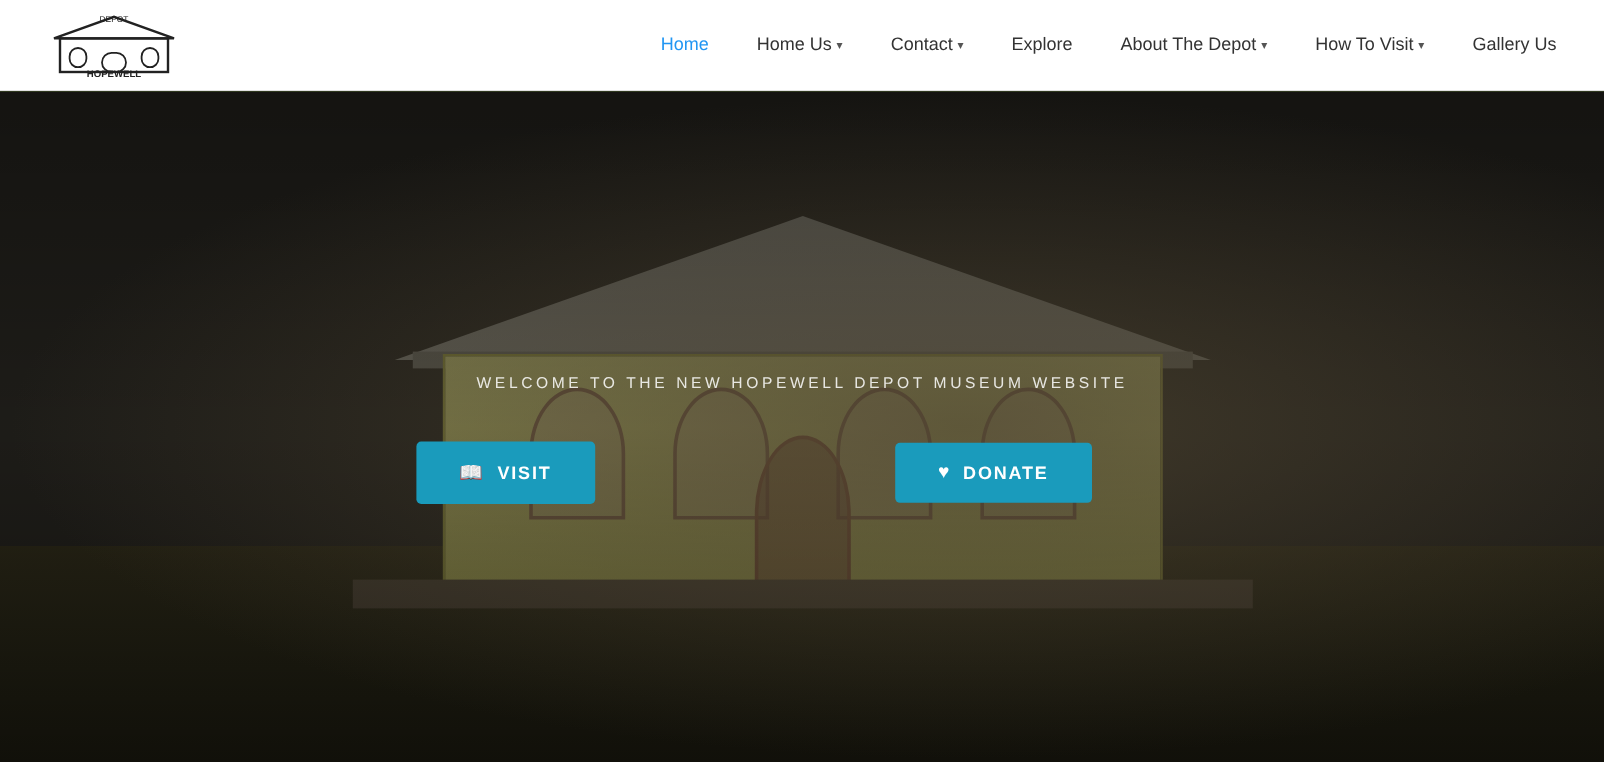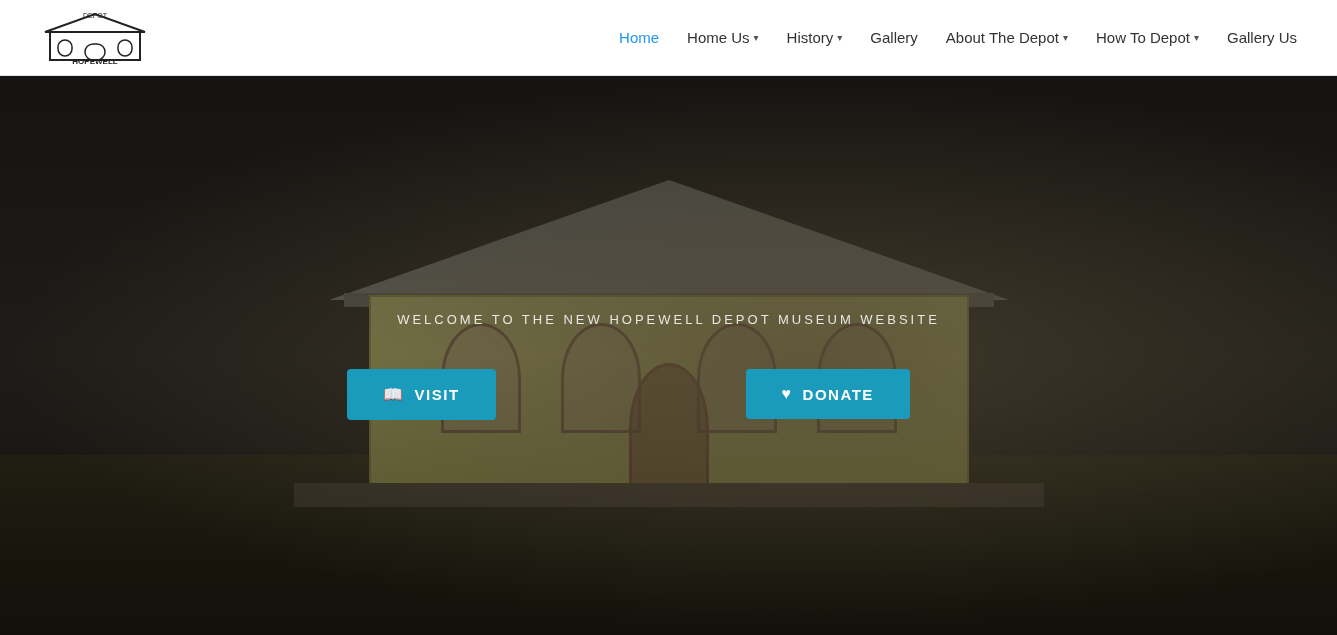--- a/index.html
+++ b/index.html
@@ -24,21 +24,21 @@
       width: 110px;
       height: 56px;
       display: flex;
       align-items: center;
       justify-content: center;
     }
 
     .nav {
       display: flex;
       align-items: center;
-      gap: 28px;
+      gap: 40px;
       list-style: none;
     }
     .nav-item {
       display: flex;
       align-items: center;
       gap: 4px;
       cursor: pointer;
       font-size: 15px;
       color: #333;
       font-weight: 500;
@@ -241,32 +241,32 @@
   <nav>
     <ul class="nav" id="nav-list">
         <li class="nav-item active">
           <span>Home</span>
         </li>
         <li class="nav-item">
           <span>Home Us</span>
           <span class="chevron">▾</span>
         </li>
         <li class="nav-item">
-          <span>History</span>
+          <span>Contact</span>
           <span class="chevron">▾</span>
         </li>
         <li class="nav-item">
-          <span>Gallery</span>
+          <span>Explore</span>
         </li>
         <li class="nav-item">
           <span>About The Depot</span>
           <span class="chevron">▾</span>
         </li>
         <li class="nav-item">
-          <span>How To Depot</span>
+          <span>How To Visit</span>
           <span class="chevron">▾</span>
         </li>
         <li class="nav-item">
           <span>Gallery Us</span>
         </li>
       </ul>
   </nav>
 </header>
 
 <section class="hero">

